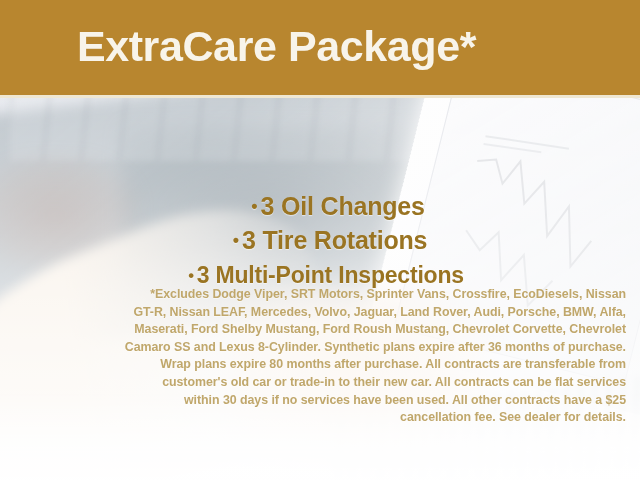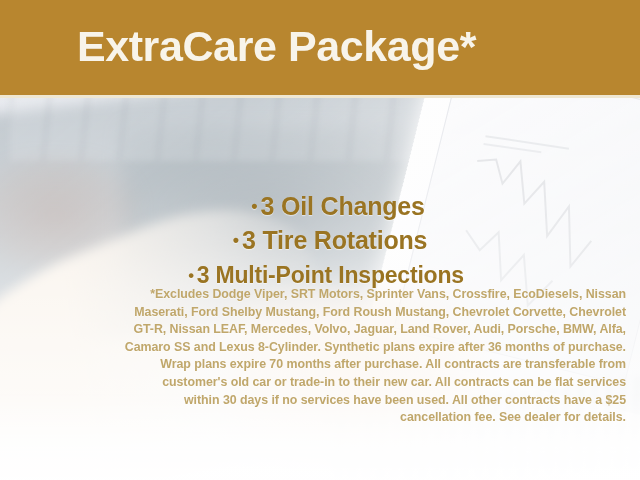--- a/index.html
+++ b/index.html
@@ -228,22 +228,22 @@
   <div class="header-title">ExtraCare Package*</div>
 
   <div class="bullets">
     <div class="bullet-line bl-1"><span class="dot">•</span><span>3 Oil Changes</span></div>
     <div class="bullet-line bl-2"><span class="dot">•</span><span>3 Tire Rotations</span></div>
     <div class="bullet-line bl-3"><span class="dot">•</span><span>3 Multi-Point Inspections</span></div>
   </div>
 
   <div class="fineprint">
     <div>*Excludes Dodge Viper, SRT Motors, Sprinter Vans, Crossfire, EcoDiesels, Nissan</div>
+    <div>GT-R, Nissan LEAF, Mercedes, Volvo, Jaguar, Land Rover, Audi, Porsche, BMW, Alfa,</div>
     <div>Maserati, Ford Shelby Mustang, Ford Roush Mustang, Chevrolet Corvette, Chevrolet</div>
-    <div>GT-R, Nissan LEAF, Mercedes, Volvo, Jaguar, Land Rover, Audi, Porsche, BMW, Alfa,</div>
     <div>Camaro SS and Lexus 8-Cylinder. Synthetic plans expire after 36 months of purchase.</div>
-    <div>Wrap plans expire 70 months after purchase. All contracts are transferable from</div>
+    <div>Wrap plans expire 80 months after purchase. All contracts are transferable from</div>
     <div>customer's old car or trade-in to their new car. All contracts can be flat services</div>
     <div>within 30 days if no services have been used. All other contracts have a $25</div>
     <div>cancellation fee. See dealer for details.</div>
   </div>
 
 </div>
 
 </body></html>

